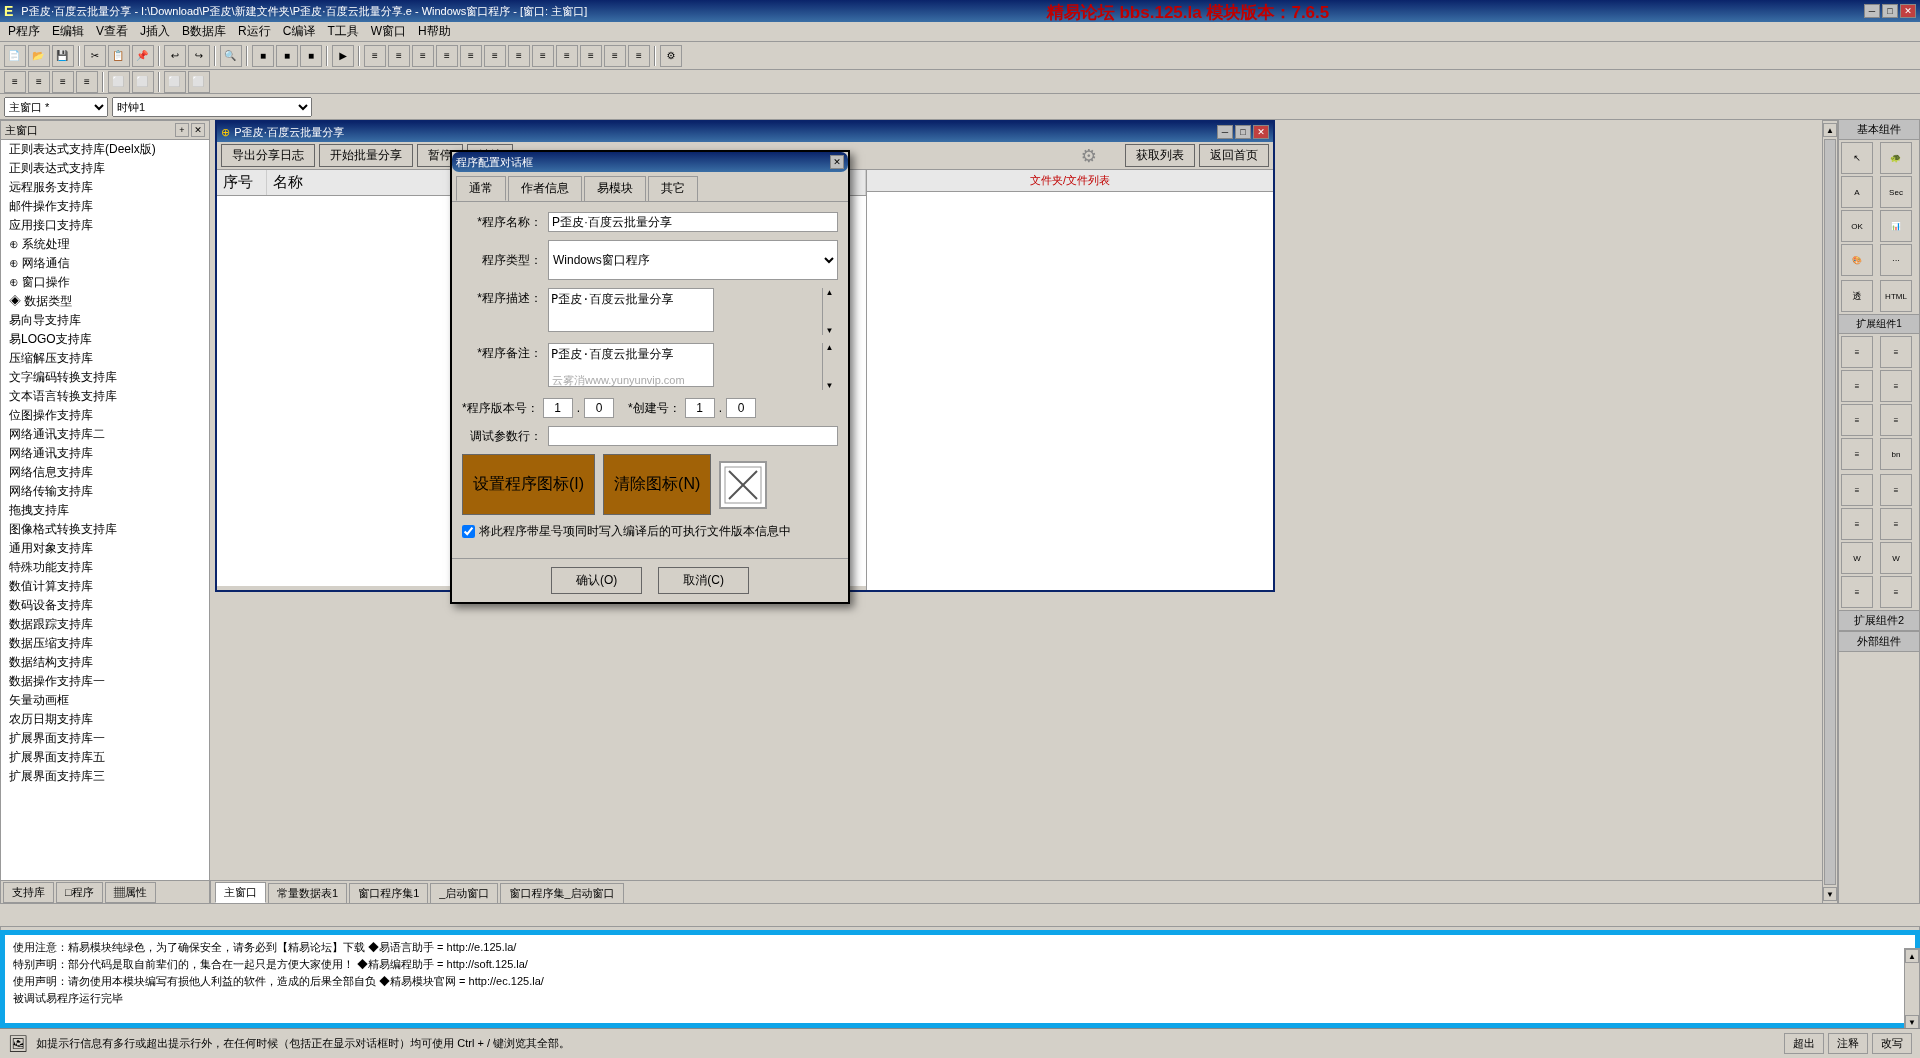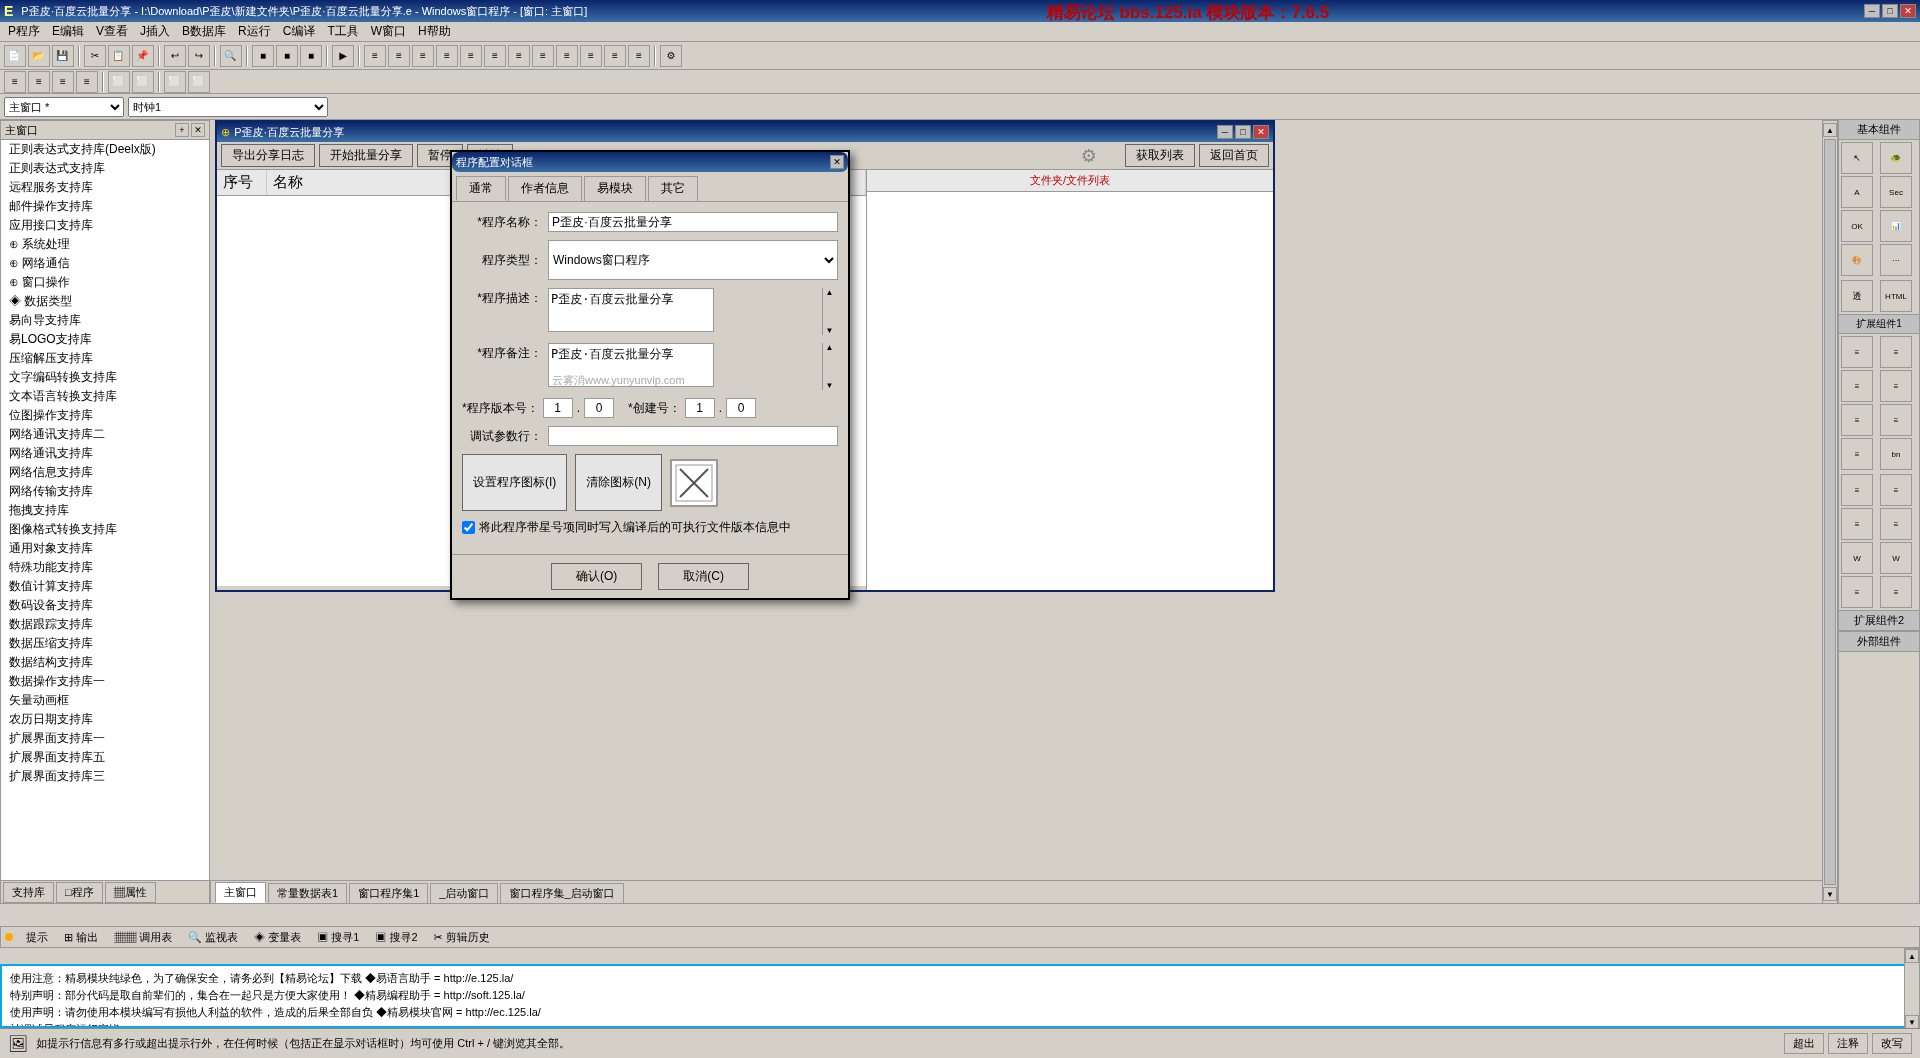--- a/index.html
+++ b/index.html
@@ -94,21 +94,21 @@
       height: 26px;
       display: flex;
       align-items: center;
       padding: 2px 4px;
       gap: 4px;
       border-bottom: 1px solid #999;
     }
     .form-bar select {
       height: 20px;
       font-size: 11px;
-      width: 120px;
+      width: 104px;
     }
 
     
     .left-sidebar {
       width: 210px;
       background: #fff;
       border: 1px solid #999;
       border-top: none;
       overflow-y: auto;
       font-size: 12px;
@@ -372,23 +372,23 @@
       gap: 8px;
     }
     .dialog-icon-box {
       width: 48px; height: 48px;
       border: 2px solid #999;
       display: flex; align-items: center; justify-content: center;
       background: #fff;
     }
     .dialog-icon-btn {
       padding: 19px 10px;
-      background: #e5e5e5;
+      background: #a16207;
       border: 1px solid #666;
-      font-size: 12px;
+      font-size: 16px;
       cursor: pointer;
     }
     .dialog-checkbox-row {
       display: flex;
       align-items: center;
       margin-bottom: 8px;
       gap: 4px;
       font-size: 12px;
     }
     .dialog-footer {
@@ -744,21 +744,21 @@
     <div class="bottom-tab">提示</div>
     <div class="bottom-tab">⊞ 输出</div>
     <div class="bottom-tab">▦▦ 调用表</div>
     <div class="bottom-tab">🔍 监视表</div>
     <div class="bottom-tab">◈ 变量表</div>
     <div class="bottom-tab">▣ 搜寻1</div>
     <div class="bottom-tab">▣ 搜寻2</div>
     <div class="bottom-tab">✂ 剪辑历史</div>
   </div>
 
-  <div class="bottom-content" style="position:absolute;bottom:30px;left:0;right:0;height:64px;background:#fff;border:2px solid #0ea5e9;overflow-y:auto;padding:4px 8px;font-size:11px;z-index:5;">
+  <div class="bottom-content" style="position:absolute;bottom:30px;left:0;right:0;height:98px;background:#fff;border:5px solid #0ea5e9;overflow-y:auto;padding:4px 8px;font-size:11px;z-index:5;">
     <div class="bottom-info-line">使用注意：精易模块纯绿色，为了确保安全，请务必到【精易论坛】下载  ◆易语言助手  =  http://e.125.la/</div>
     <div class="bottom-info-line">特别声明：部分代码是取自前辈们的，集合在一起只是方便大家使用！  ◆精易编程助手  =  http://soft.125.la/</div>
     <div class="bottom-info-line">使用声明：请勿使用本模块编写有损他人利益的软件，造成的后果全部自负  ◆精易模块官网  =  http://ec.125.la/</div>
     <div class="bottom-info-line">被调试易程序运行完毕</div>
   </div>
 
   <div style="position:absolute;bottom:30px;right:0;width:16px;height:80px;background:#d4d0c8;border:1px solid #999;z-index:6;">
     <div style="width:14px;height:14px;background:#d4d0c8;border:1px solid #999;font-size:8px;display:flex;align-items:center;justify-content:center;cursor:pointer;">▲</div>
     <div style="width:14px;height:14px;background:#d4d0c8;border:1px solid #999;font-size:8px;display:flex;align-items:center;justify-content:center;cursor:pointer;margin-top:52px;">▼</div>
   </div>

